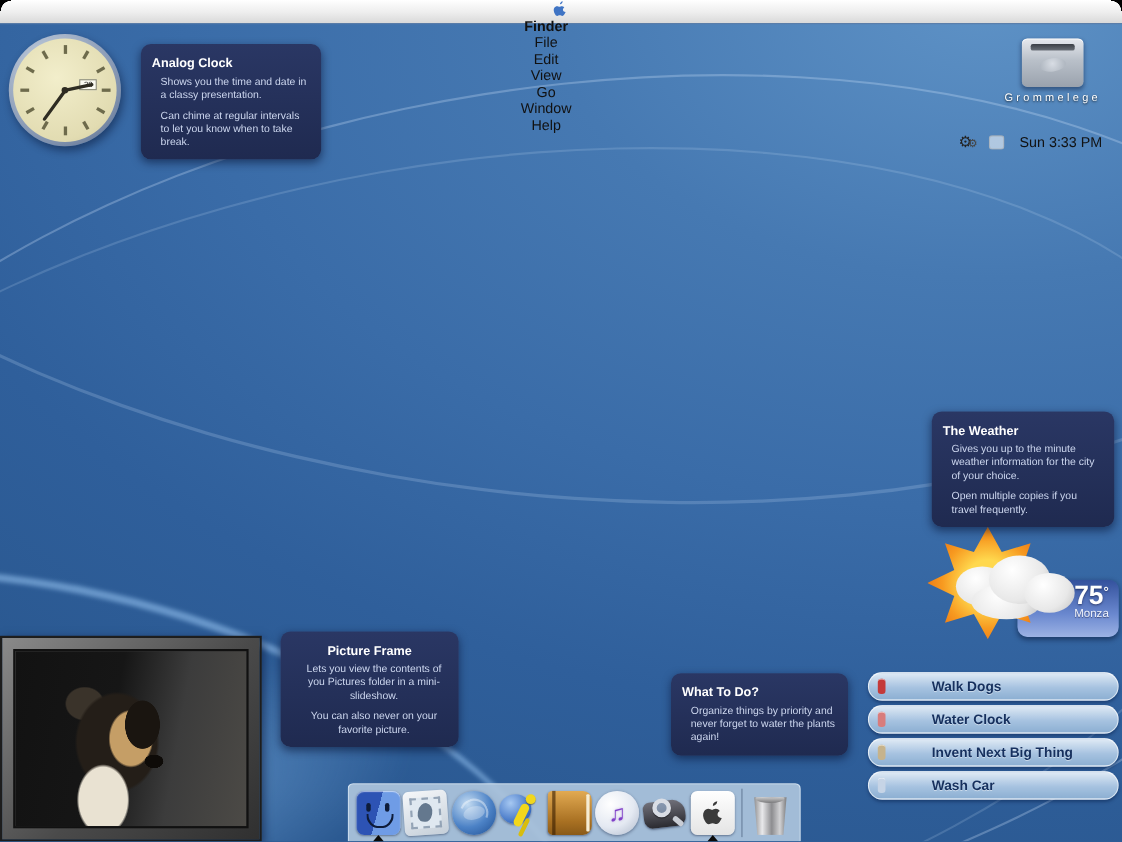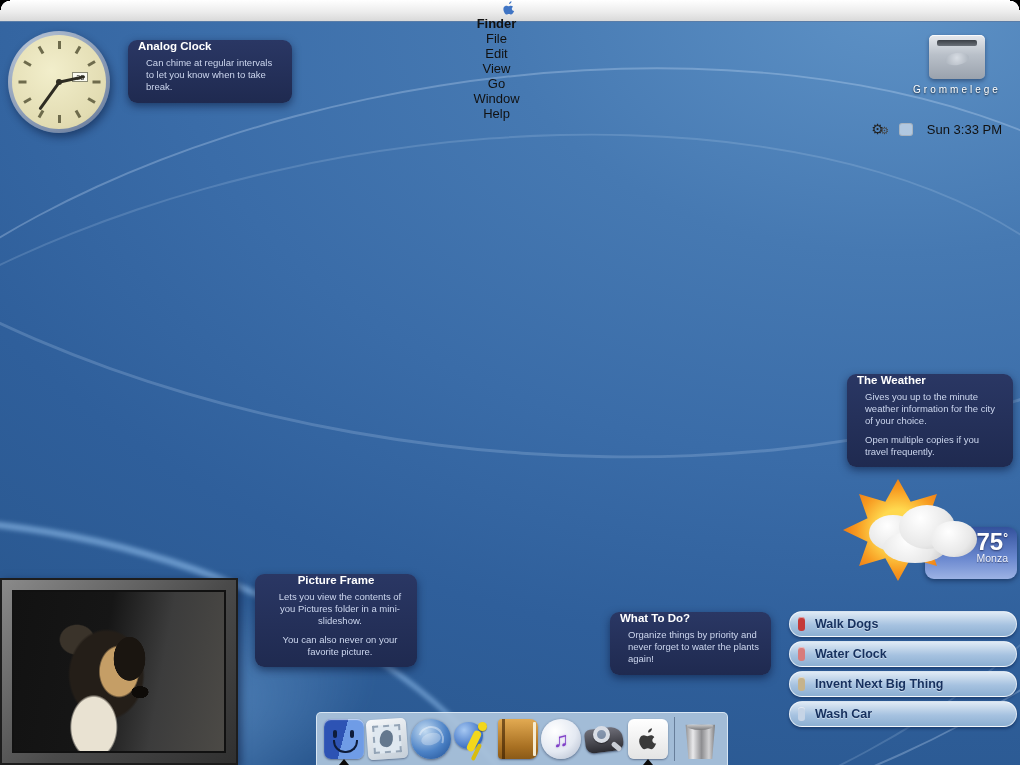--- a/index.html
+++ b/index.html
@@ -29,21 +29,21 @@
   .gears .g2 { font-size:10px; color:#444; }
   .faded-extra { width:14px; height:13px; border-radius:3px; background:rgba(255,255,255,.55);
     border:1px solid rgba(160,160,160,.5); margin-right:14px; }
   .menu-clock { margin-right:18px; }
   .corner { position:absolute; top:0; width:10px; height:10px; z-index:60; }
   .corner.tl { left:0; background:radial-gradient(circle at 100% 100%, transparent 9px, #000 9.5px); }
   .corner.tr { right:0; background:radial-gradient(circle at 0% 100%, transparent 9px, #000 9.5px); }
 
   
   .tooltip { position:absolute; background:linear-gradient(#2a3764, #1f2a50);
-    border-radius:9px; padding:0 10px 10px 10px; color:#e8ecf8; z-index:10;
+    border-radius:9px; padding:12px 10px 10px 10px; color:#e8ecf8; z-index:10;
     box-shadow:0 3px 8px rgba(0,10,40,.5); }
   .tooltip h3 { font-size:11.5px; font-weight:bold; color:#fff; margin-bottom:5px; }
   .tooltip p { font-size:9.5px; line-height:1.25; color:#ccd6ee; margin:0 0 7px 8px; }
   .tooltip p:last-child { margin-bottom:0; }
   .tt-clock   { left:128px; top:40px;  width:164px; }
   .tt-weather { left:847px; top:374px; width:166px; }
   .tt-picture { left:255px; top:574px; width:162px;text-align:center; }
   .tt-todo    { left:610px; top:612px; width:161px; }
 
   
@@ -107,21 +107,21 @@
       radial-gradient(34px 44px at 50% 50%, #c59e66 0 55%, transparent 60%),
       radial-gradient(40px 54px at 38% 85%, #e9e2d2 0 55%, transparent 60%),
       radial-gradient(62px 74px at 44% 52%, #241e18 0 58%, transparent 62%),
       radial-gradient(30px 26px at 30% 30%, #3a332a 0 55%, transparent 60%),
       linear-gradient(100deg, #121212 0%, #161616 42%, #3c3c3c 68%, #4c4a46 100%); }
 
   
   .todo { position:absolute; left:789px; top:611px; width:228px; z-index:5; }
   .todo-bar { position:relative; height:26px; margin-bottom:4px; border-radius:13px;
     background:linear-gradient(#dfeaf5, #a6c2e0 55%, #8cafd2); border:1px solid rgba(255,255,255,.65);
-    box-shadow:0 2px 3px rgba(0,20,60,.4); display:flex; align-items:center; }
+    box-shadow:0 2px 3px rgba(0,20,60,.4); display:flex; align-items:center;padding-left:32px; }
   .todo-marker { position:absolute; left:8px; top:5px; width:7px; height:14px; border-radius:3px;
     box-shadow:inset 0 1px 0 rgba(255,255,255,.5); }
   .todo-label { margin-left:25px; font-size:12.5px; font-weight:bold; color:#16305e;
     text-shadow:0 1px 0 rgba(255,255,255,.45); }
 
   
   .dock { position:absolute; left:316px; top:712px; width:412px; height:53px; z-index:20;
     background:rgba(172,196,220,.92); border:1px solid rgba(240,248,255,.7); border-bottom:none;
     border-radius:5px 5px 0 0; display:flex; align-items:center; padding:0 5px; }
   .dcell { position:relative; width:44px; height:100%; display:flex; align-items:center; justify-content:center; }
@@ -234,20 +234,21 @@
       <span class="tk"></span>
     <div class="date-box">28</div>
     <div class="hand hr"></div>
     <div class="hand mn"></div>
     <div class="clock-cap"></div>
   </div>
 </div>
 
 <div class="tooltip tt-clock">
   <h3>Analog Clock</h3>
+  <p>Shows you the time and date in a classy presentation.</p>
   <p>Can chime at regular intervals to let you know when to take break.</p>
 </div>
 
 <div class="disk-wrap">
   <div class="disk"></div>
   <div class="disk-label">Grommelege</div>
 </div>
 
 <div class="tooltip tt-weather">
   <h3>The Weather</h3>

